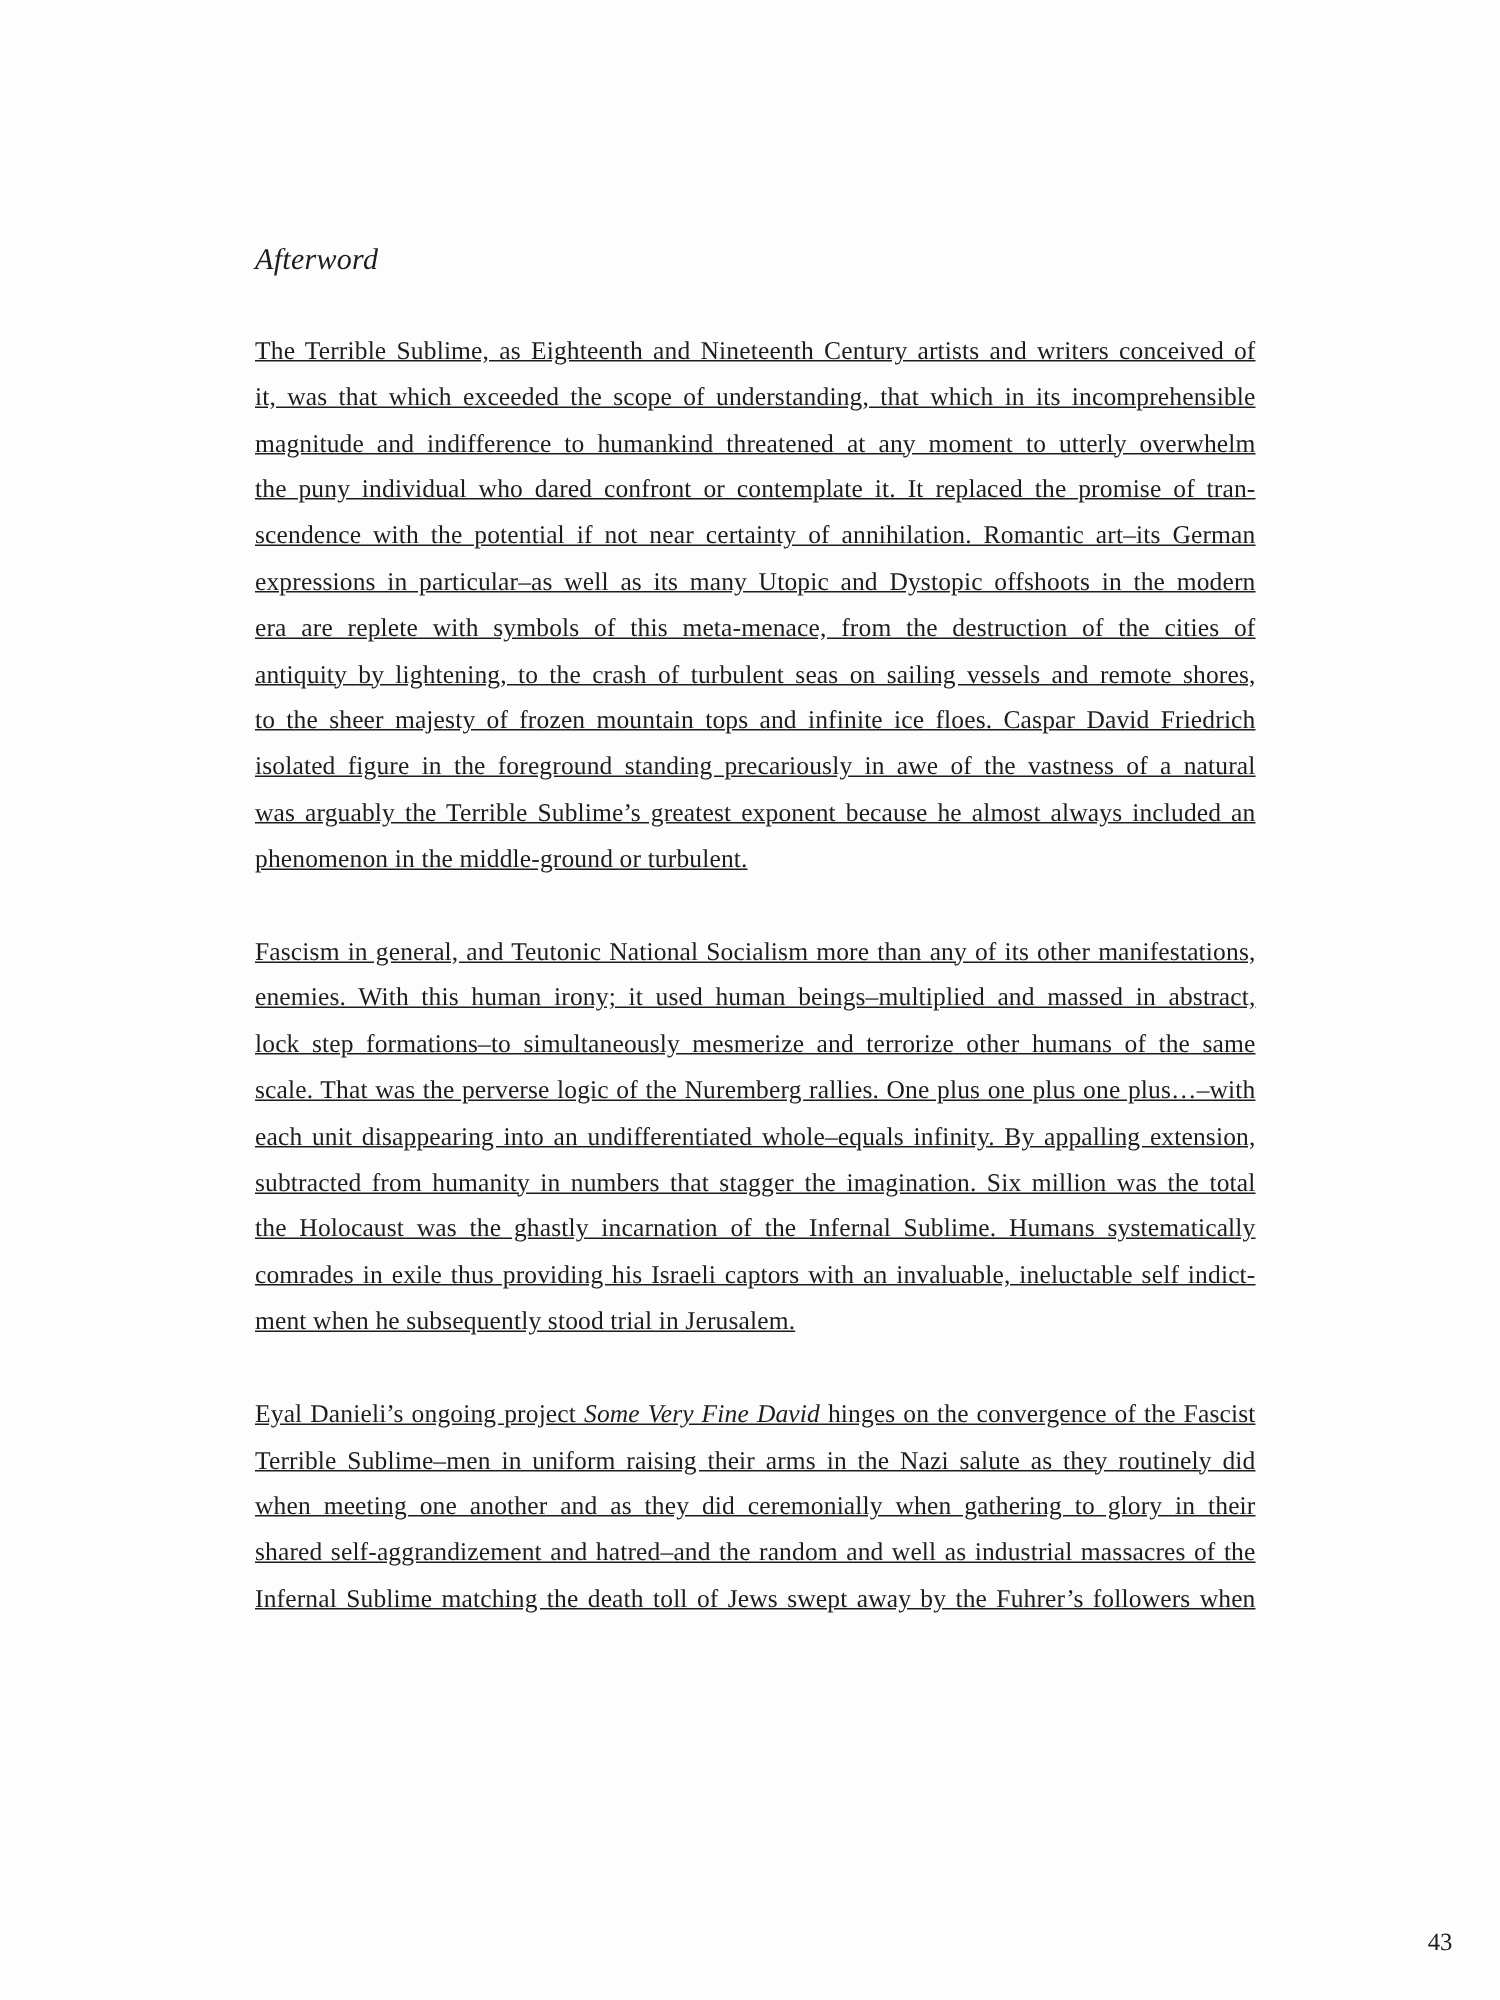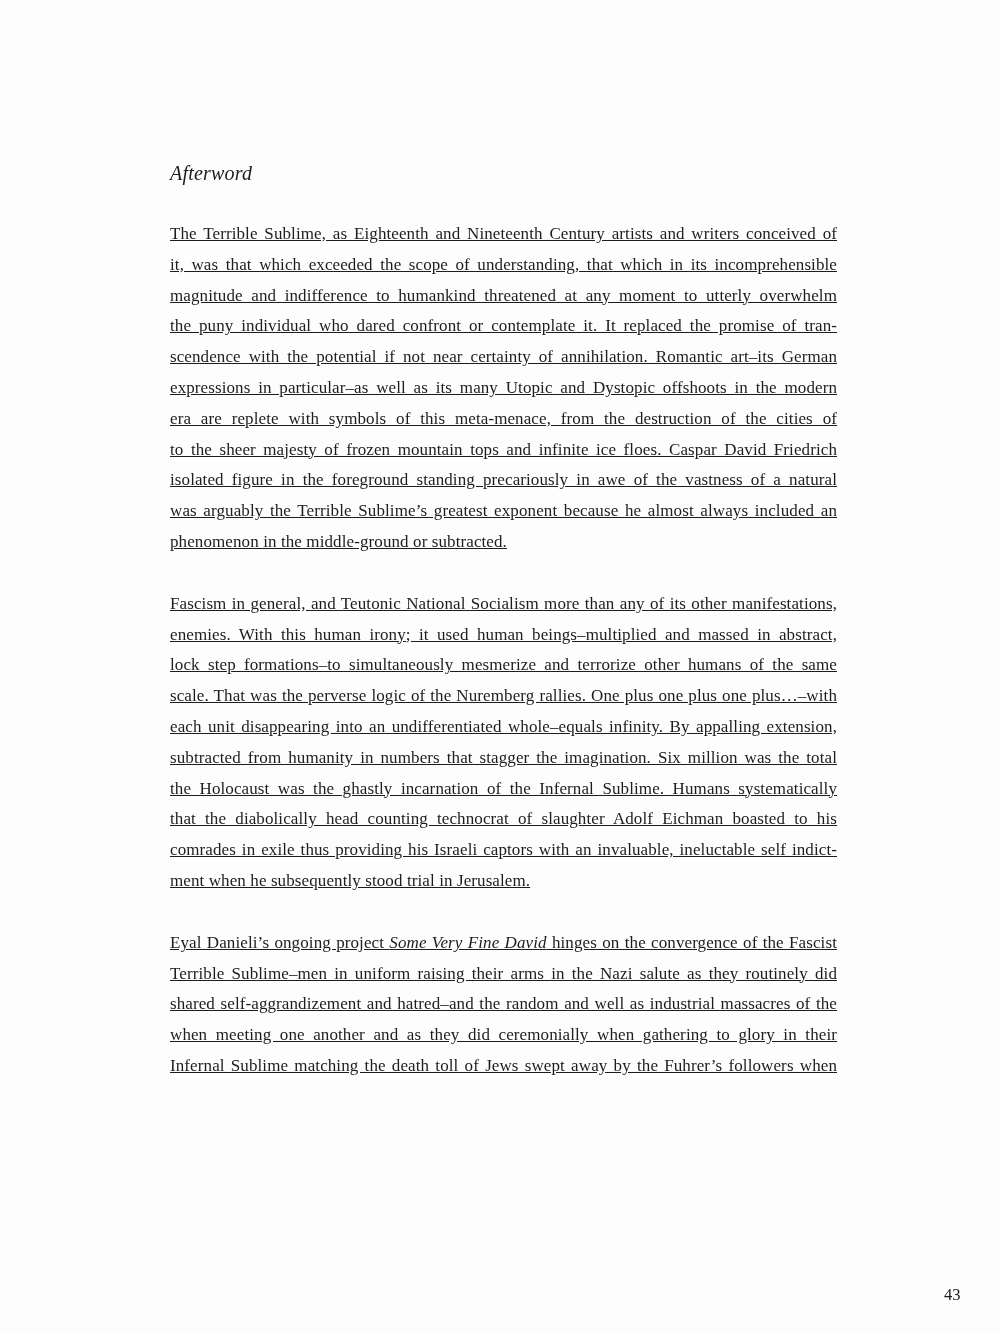--- a/index.html
+++ b/index.html
@@ -42,59 +42,59 @@
     letter-spacing: 0.1px;
   }
   .line.no-stretch {
     text-align-last: left;
   }
   .page-number {
     position: absolute;
     left: 944px;
     top: 1285px;
     width: 32px;
-    text-align: left;
+    text-align: center;
     font-size: 16.5px;
   }
 </style>
 </head>
 <body>
 
 <div class="page">
   <div class="doc-title">Afterword</div>
 
   <div class="body-text">
       <div class="para">
         <div class="line">The Terrible Sublime, as Eighteenth and Nineteenth Century artists and writers conceived of</div>
         <div class="line">it, was that which exceeded the scope of understanding, that which in its incomprehensible</div>
         <div class="line">magnitude and indifference to humankind threatened at any moment to utterly overwhelm</div>
         <div class="line">the puny individual who dared confront or contemplate it. It replaced the promise of tran-</div>
         <div class="line">scendence with the potential if not near certainty of annihilation. Romantic art–its German</div>
         <div class="line">expressions in particular–as well as its many Utopic and Dystopic offshoots in the modern</div>
         <div class="line">era are replete with symbols of this meta-menace, from the destruction of the cities of</div>
+        <div class="line">antiquity by lightening, to the crash of turbulent seas on sailing vessels and remote shores,</div>
         <div class="line">to the sheer majesty of frozen mountain tops and infinite ice floes. Caspar David Friedrich</div>
         <div class="line">isolated figure in the foreground standing precariously in awe of the vastness of a natural</div>
         <div class="line">was arguably the Terrible Sublime’s greatest exponent because he almost always included an</div>
-        <div class="line no-stretch">phenomenon in the middle-ground or subtracted.</div>
+        <div class="line no-stretch">phenomenon in the middle-ground or turbulent.</div>
       </div>
       <div class="para">
         <div class="line">Fascism in general, and Teutonic National Socialism more than any of its other manifestations,</div>
         <div class="line">enemies. With this human irony; it used human beings–multiplied and massed in abstract,</div>
         <div class="line">lock step formations–to simultaneously mesmerize and terrorize other humans of the same</div>
         <div class="line">scale. That was the perverse logic of the Nuremberg rallies. One plus one plus one plus…–with</div>
         <div class="line">each unit disappearing into an undifferentiated whole–equals infinity. By appalling extension,</div>
         <div class="line">subtracted from humanity in numbers that stagger the imagination. Six million was the total</div>
         <div class="line">the Holocaust was the ghastly incarnation of the Infernal Sublime. Humans systematically</div>
-        <div class="line">that the diabolically head counting technocrat of slaughter Adolf Eichman boasted to his</div>
         <div class="line">comrades in exile thus providing his Israeli captors with an invaluable, ineluctable self indict-</div>
         <div class="line no-stretch">ment when he subsequently stood trial in Jerusalem.</div>
       </div>
       <div class="para">
         <div class="line">Eyal Danieli’s ongoing project <i>Some Very Fine David</i> hinges on the convergence of the Fascist</div>
         <div class="line">Terrible Sublime–men in uniform raising their arms in the Nazi salute as they routinely did</div>
+        <div class="line">when meeting one another and as they did ceremonially when gathering to glory in their</div>
         <div class="line">shared self-aggrandizement and hatred–and the random and well as industrial massacres of the</div>
-        <div class="line">when meeting one another and as they did ceremonially when gathering to glory in their</div>
         <div class="line">Infernal Sublime matching the death toll of Jews swept away by the Fuhrer’s followers when</div>
       </div>
     </div>
 
   <div class="page-number">43</div>
 </div>
 
 </body></html>

